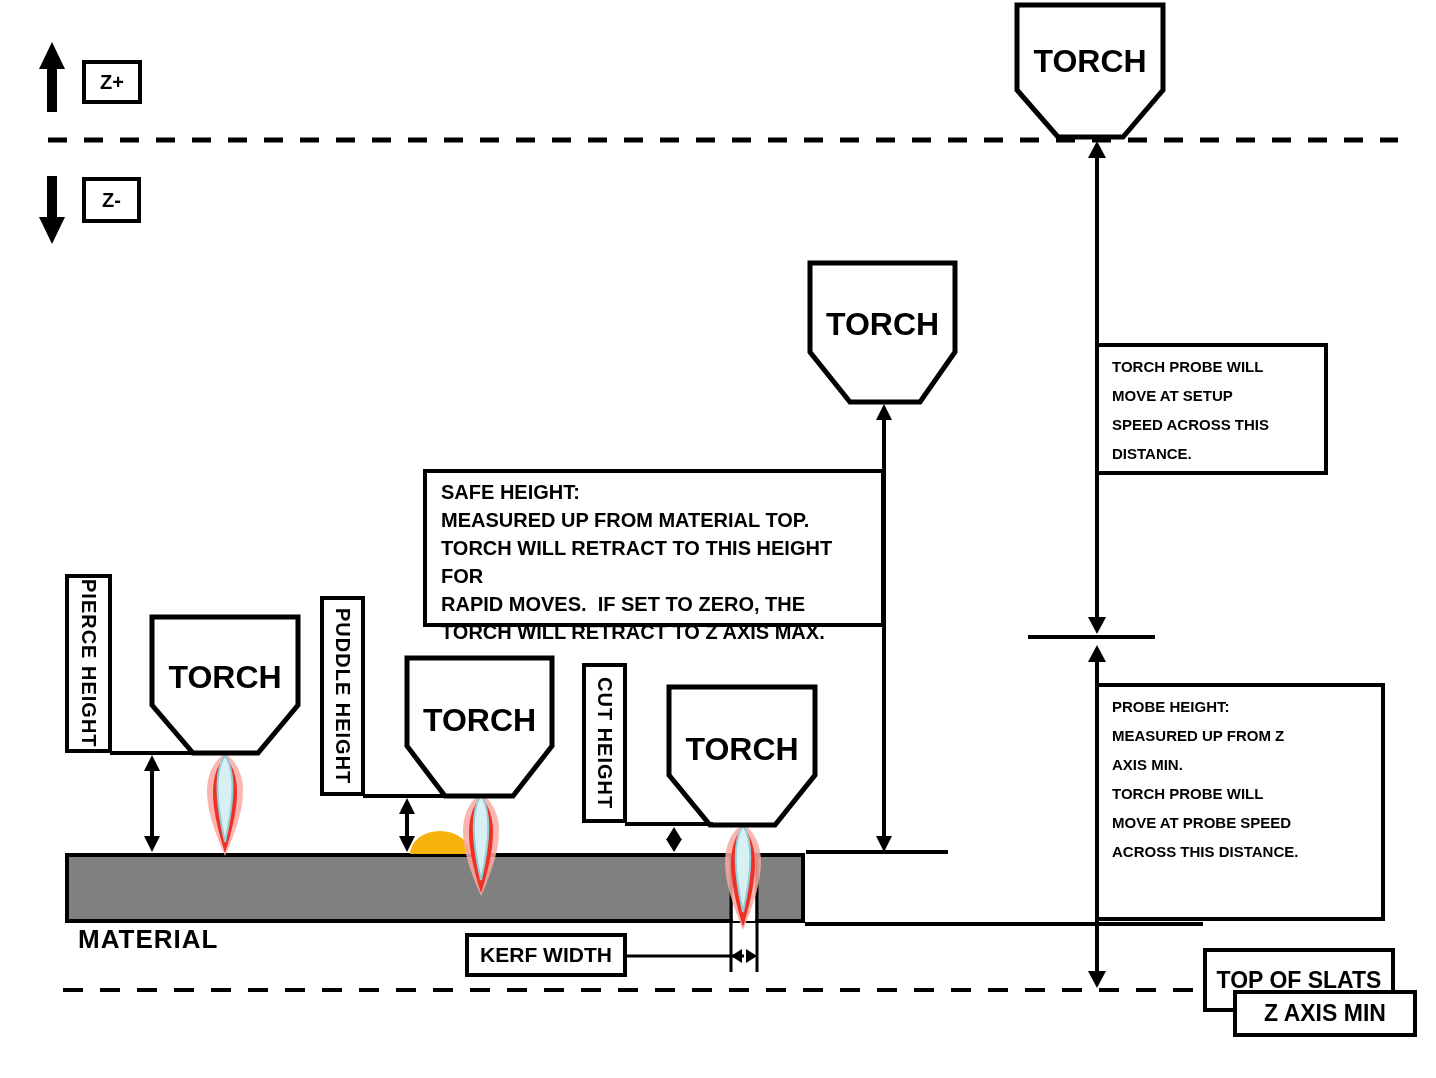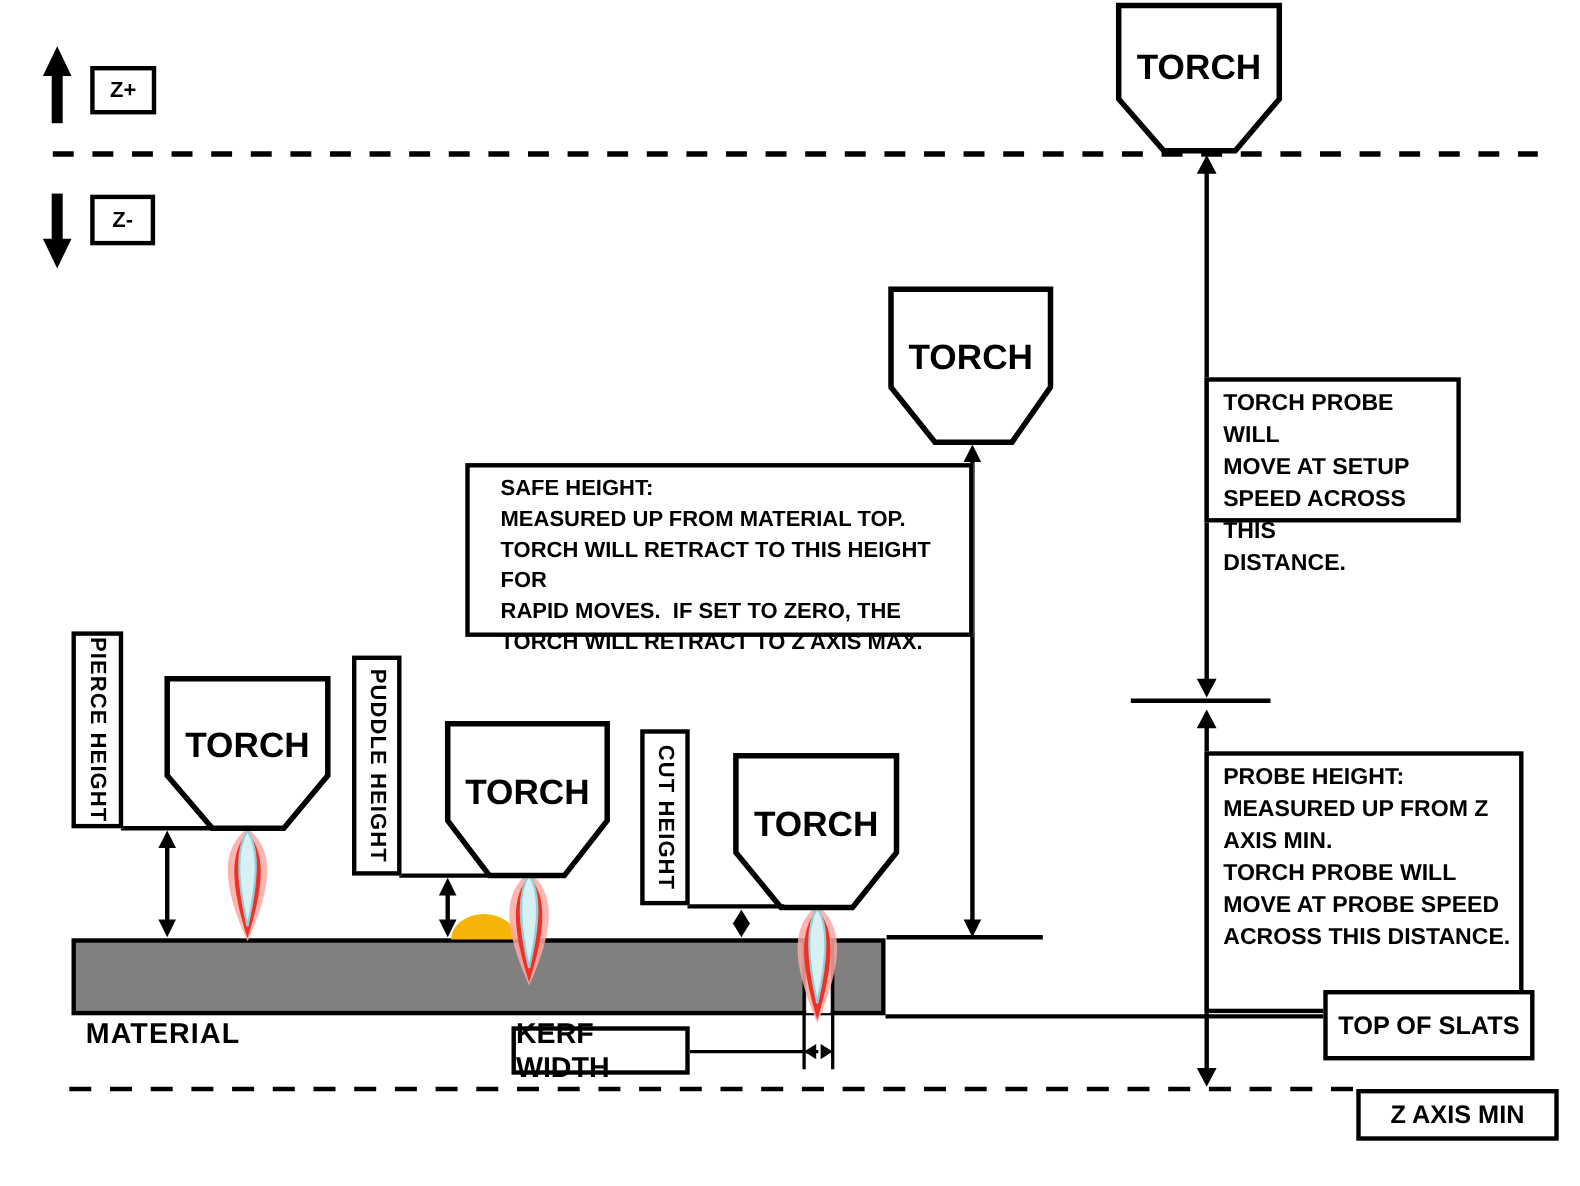--- a/index.html
+++ b/index.html
@@ -6,21 +6,21 @@
   #stage {
     position:relative; width:1436px; height:1078px; background:#ffffff;
     font-family:"Liberation Sans", sans-serif; font-weight:bold; color:#000;
     overflow:hidden;
   }
   #stage svg { position:absolute; left:0; top:0; }
   .box {
     position:absolute; background:#fff; border:4px solid #000;
     box-sizing:border-box; white-space:pre-wrap;
   }
-  .callout { font-size:21px; line-height:29px; padding:5px 4px 0 13px; }
+  .callout { font-size:15px; line-height:29px; padding:5px 4px 0 13px; }
   .center { display:flex; align-items:center; justify-content:center; padding:0; }
   .vlabel {
     writing-mode:vertical-rl; text-orientation:mixed;
     display:flex; align-items:center; justify-content:center;
     font-size:20px; letter-spacing:1px; padding:0;
   }
   .freelabel { position:absolute; background:transparent; }
   .torchlabel { position:absolute; text-align:center; font-size:32px; }
 </style>
 </head>
@@ -139,31 +139,31 @@
 SPEED ACROSS THIS
 DISTANCE.</div>
 
 <div class="box callout" style="left:1095px; top:683px; width:290px; height:238px; line-height:29px;">PROBE HEIGHT:
 MEASURED UP FROM Z
 AXIS MIN.
 TORCH PROBE WILL
 MOVE AT PROBE SPEED
 ACROSS THIS DISTANCE.</div>
 
-<div class="box callout" style="left:423px; top:421px; width:462px; height:158px; font-size:20px; line-height:28px; padding-left:28px;">SAFE HEIGHT:
+<div class="box callout" style="left:423px; top:469px; width:462px; height:158px; font-size:20px; line-height:28px; padding-left:14px;">SAFE HEIGHT:
 MEASURED UP FROM MATERIAL TOP.
 TORCH WILL RETRACT TO THIS HEIGHT FOR
 RAPID MOVES.  IF SET TO ZERO, THE
 TORCH WILL RETRACT TO Z AXIS MAX.</div>
 
-<div class="box center" style="left:465px; top:933px; width:162px; height:44px; font-size:26px;">
+<div class="box center" style="left:465px; top:933px; width:162px; height:44px; font-size:21px;">
   <span>KERF WIDTH</span>
 </div>
 
-<div class="box center" style="left:1203px; top:900px; width:192px; height:64px; font-size:23px;">
+<div class="box center" style="left:1203px; top:948px; width:192px; height:64px; font-size:23px;">
   <span>TOP OF SLATS</span>
 </div>
 
 <div class="box center" style="left:1233px; top:990px; width:184px; height:47px; font-size:23px;">
   <span>Z AXIS MIN</span>
 </div>
 
 <div class="box vlabel" style="left:65px; top:574px; width:47px; height:179px;">
   <span>PIERCE HEIGHT</span>
 </div>

